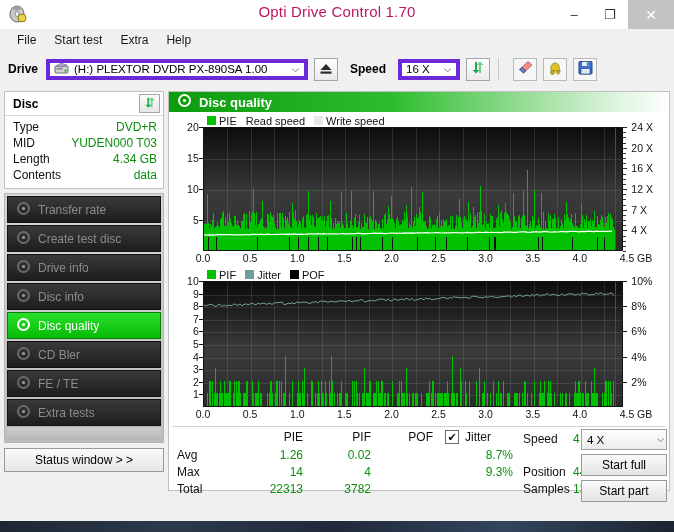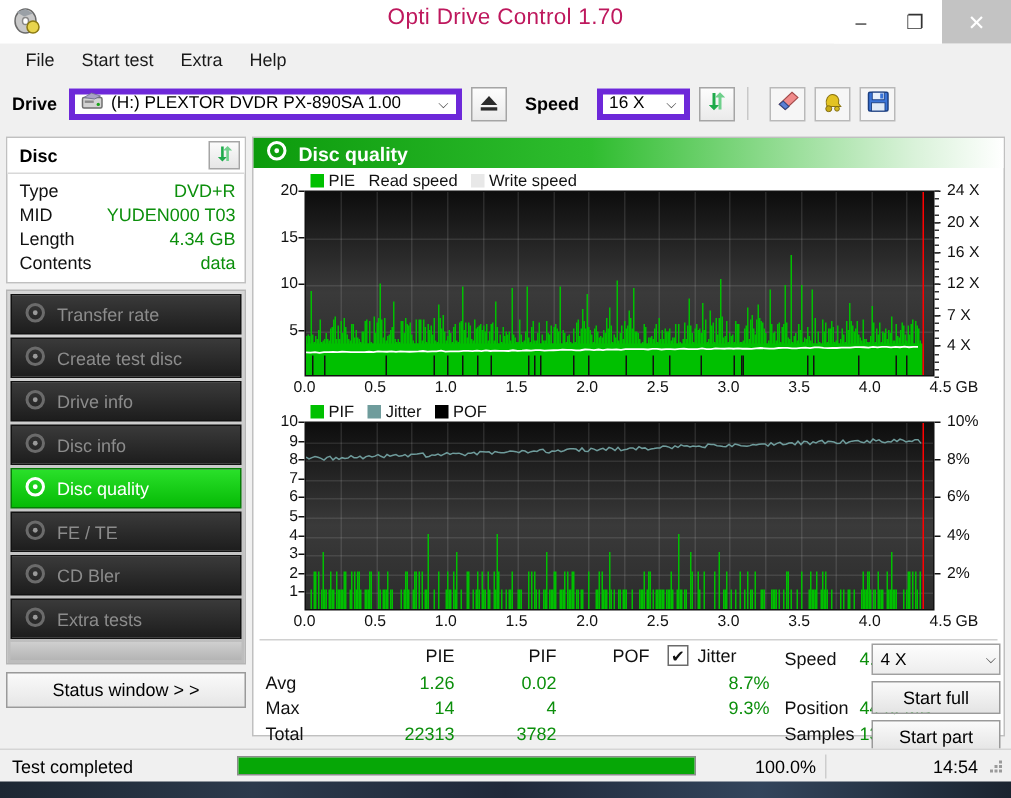--- a/index.html
+++ b/index.html
@@ -332,30 +332,30 @@
           </span>
           <span>Disc quality</span>
         </div>
         <div class="navbtn">
           <span>
             <svg width="15" height="15" viewBox="0 0 15 15">
                 <circle cx="7.5" cy="7.5" r="5.5" fill="none" stroke="#6b6b6b" stroke-width="2"></circle>
                 <circle cx="7.5" cy="7.5" r="1.6" fill="#9a9a9a"></circle>
               </svg>
           </span>
-          <span>FE / TE</span>
+          <span>CD Bler</span>
         </div>
         <div class="navbtn">
           <span>
             <svg width="15" height="15" viewBox="0 0 15 15">
                 <circle cx="7.5" cy="7.5" r="5.5" fill="none" stroke="#6b6b6b" stroke-width="2"></circle>
                 <circle cx="7.5" cy="7.5" r="1.6" fill="#9a9a9a"></circle>
               </svg>
           </span>
-          <span>CD Bler</span>
+          <span>FE / TE</span>
         </div>
         <div class="navbtn">
           <span>
             <svg width="15" height="15" viewBox="0 0 15 15">
                 <circle cx="7.5" cy="7.5" r="5.5" fill="none" stroke="#6b6b6b" stroke-width="2"></circle>
                 <circle cx="7.5" cy="7.5" r="1.6" fill="#9a9a9a"></circle>
               </svg>
           </span>
           <span>Extra tests</span>
         </div>
@@ -1285,32 +1285,15 @@
             <div class="cval">4 X</div>
             <div class="carrow">⌵</div>
           </div>
           <div class="btn" style="left:408px;top:27px;width:86px;height:22px">Start full</div>
           <div class="btn" style="left:408px;top:53px;width:86px;height:22px">Start part</div>
         </div>
       </div>
     </div>
   </div>
 
-  <div class="statusbar">
-    <div class="sb-text">Test completed</div>
-    <div class="sb-progress">
-      <div class="sb-fill" id="pbFill" style="width: 100%;"></div>
-    </div>
-    <div class="sb-pct">100.0%</div>
-    <div class="sb-sep"></div>
-    <div class="sb-time">14:54</div>
-    <div class="grip">
-      <i style="left:7px;top:0"></i>
-        <i style="left:4px;top:3px"></i>
-        <i style="left:7px;top:3px"></i>
-      <i style="left:1px;top:6px"></i>
-        <i style="left:4px;top:6px"></i>
-        <i style="left:7px;top:6px"></i>
-    </div>
-  </div>
 
   <div class="desktop"></div>
 </div>
 
 </body></html>

